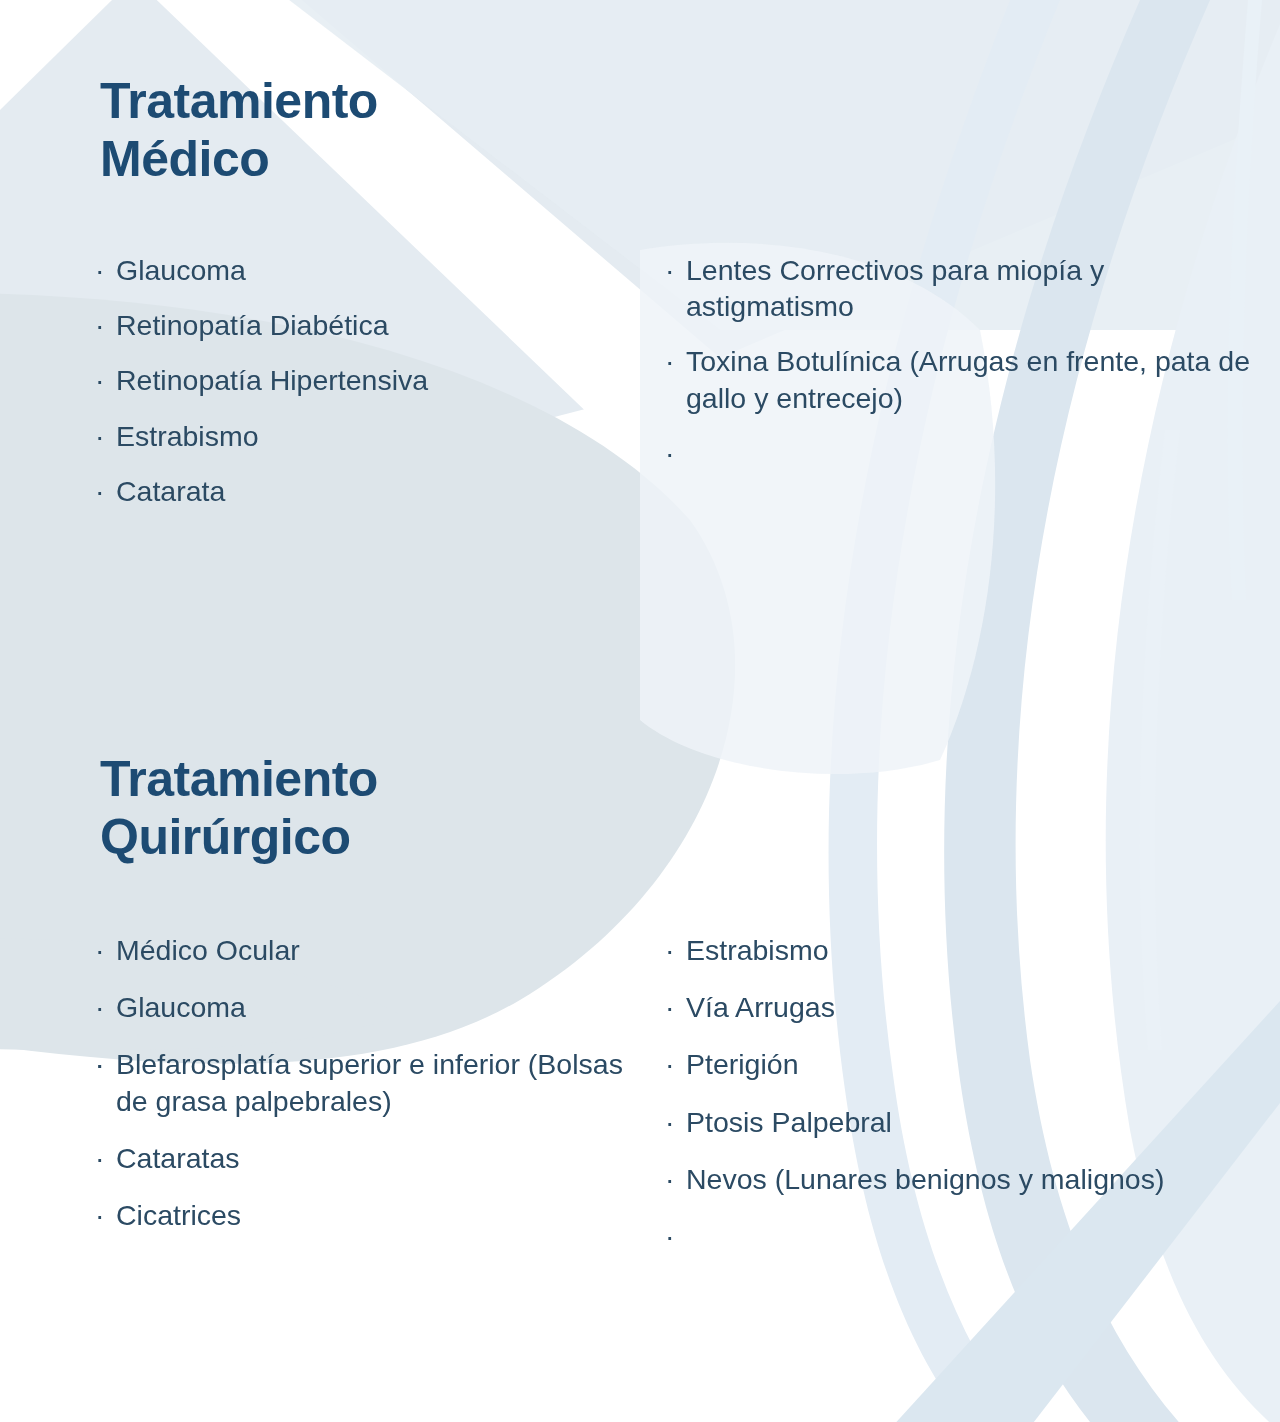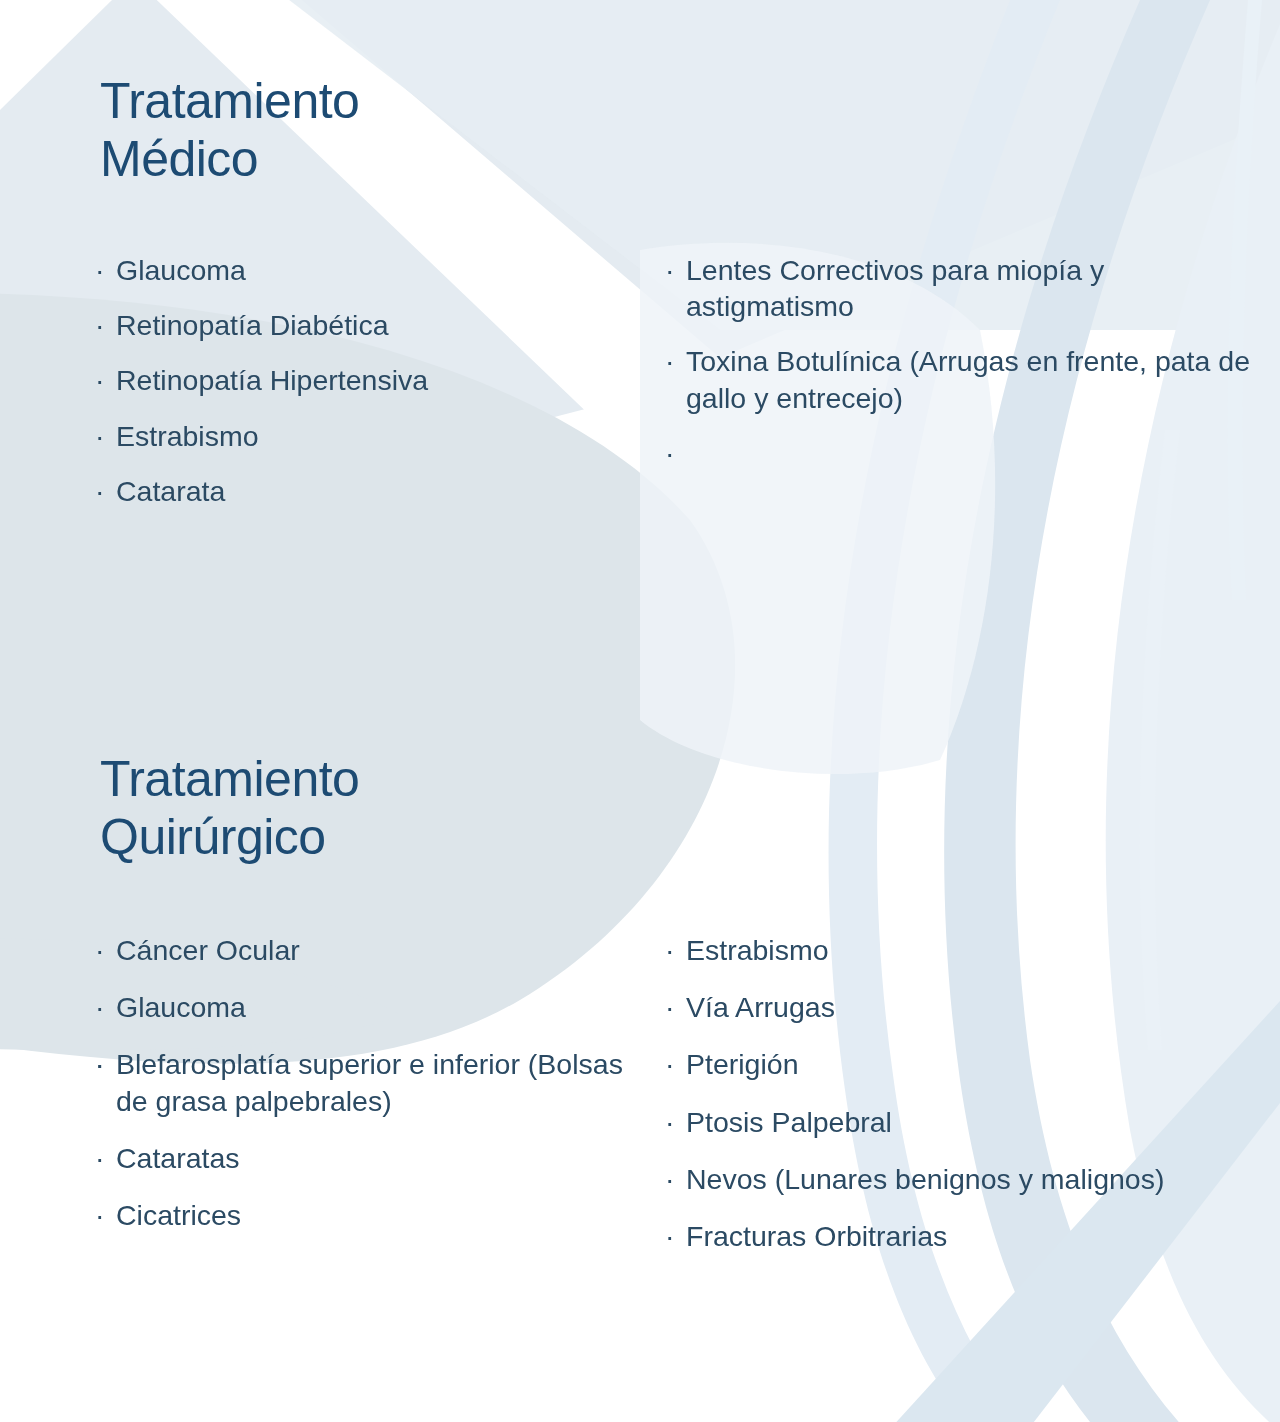--- a/index.html
+++ b/index.html
@@ -34,21 +34,21 @@
     inset:0;
     z-index:2;
   }
 
   .section { position:absolute; left:0; width:1280px; }
 
   .section-title {
     position:absolute;
     left:100px;
     font-size:50px;
-    font-weight:normal;
+    font-weight:bold;
     line-height:1.16;
     letter-spacing:-0.5px;
     color:#1d4b73;
     white-space:pre-line;
   }
 
   .cols {
     position:absolute;
     display:flex;
     left:0;
@@ -177,34 +177,34 @@
   </div>
 
   <div class="section" id="section-quirurgico" style="top:740px;height:682px;">
 
     <h1 class="section-title" style="top:10px;">Tratamiento
 Quirúrgico</h1>
 
     <div class="cols" style="top:192px;">
       <div class="col col-left">
         <ul class="bullets">
-            <li><span class="dot">·</span><span>Cáncer Ocular</span></li>
+            <li><span class="dot">·</span><span>Médico Ocular</span></li>
             <li><span class="dot">·</span><span>Glaucoma</span></li>
             <li><span class="dot">·</span></li>
             <li><span class="dot">·</span><span>Blefarosplatía superior e inferior (Bolsas de grasa palpebrales)</span></li>
             <li><span class="dot">·</span><span>Cataratas</span></li>
             <li><span class="dot">·</span><span>Cicatrices</span></li>
           </ul>
       </div>
       <div class="col col-right">
         <ul class="bullets">
             <li><span class="dot">·</span><span>Estrabismo</span></li>
             <li><span class="dot">·</span><span>Vía Arrugas</span></li>
             <li><span class="dot">·</span><span>Pterigión</span></li>
             <li><span class="dot">·</span><span>Ptosis Palpebral</span></li>
             <li><span class="dot">·</span><span>Nevos (Lunares benignos y malignos)</span></li>
-            <li><span class="dot">·</span><span>Fracturas Orbitrarias</span></li>
+            <li><span class="dot">·</span></li>
           </ul>
       </div>
     </div>
   </div>
 
 </div>
 
 </body></html>

